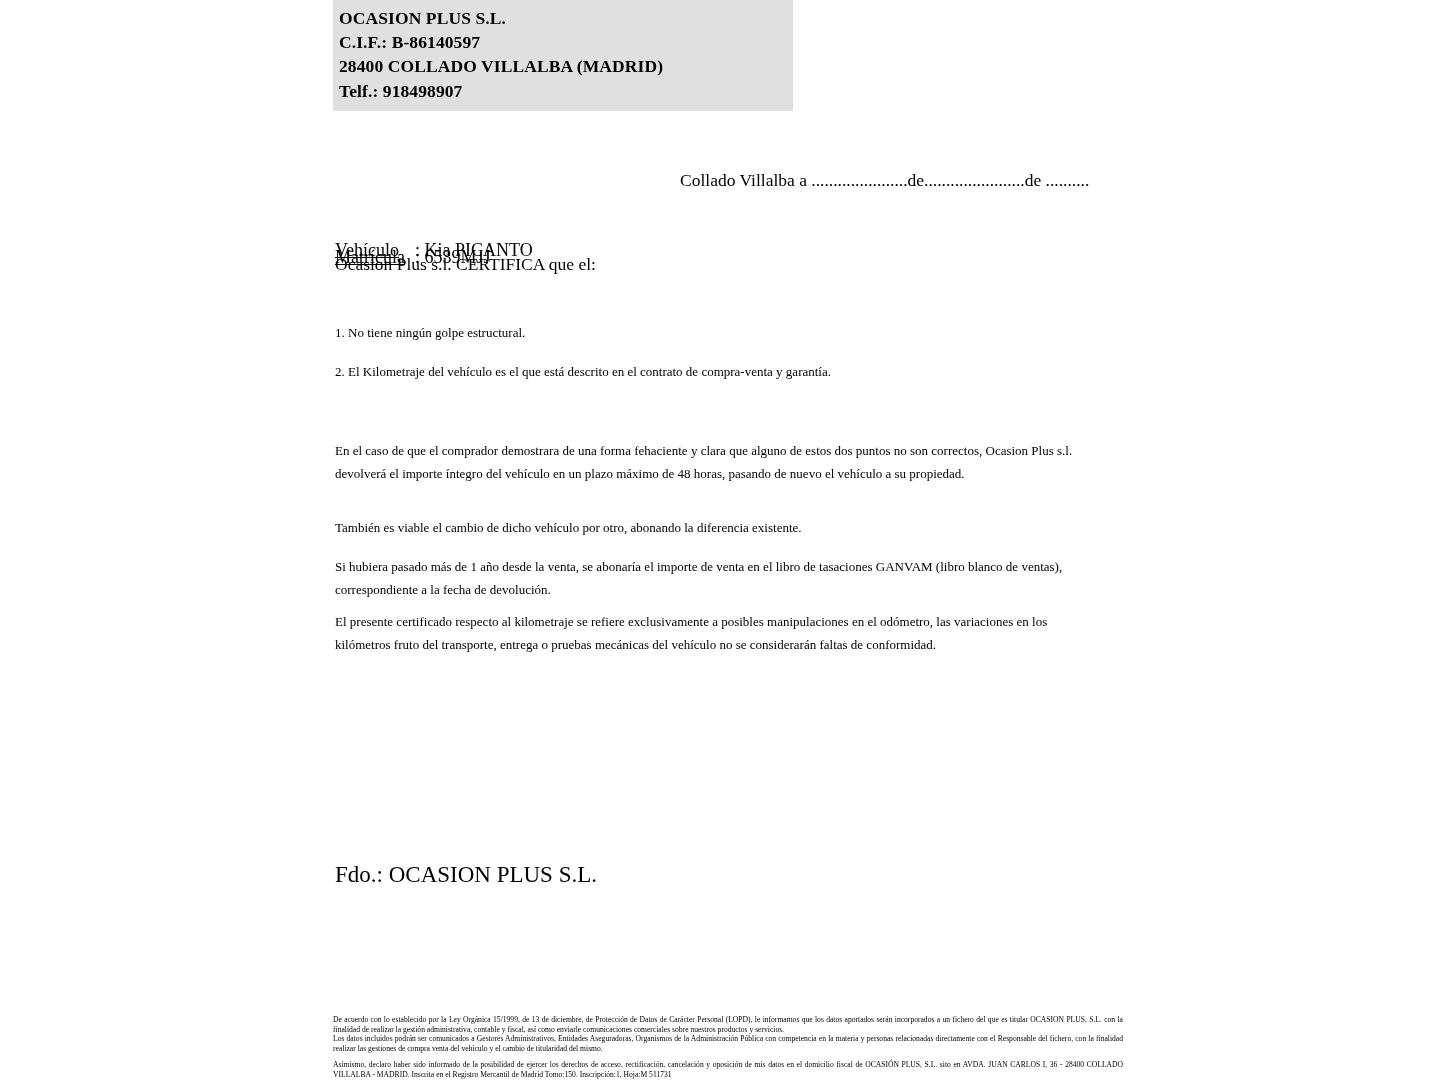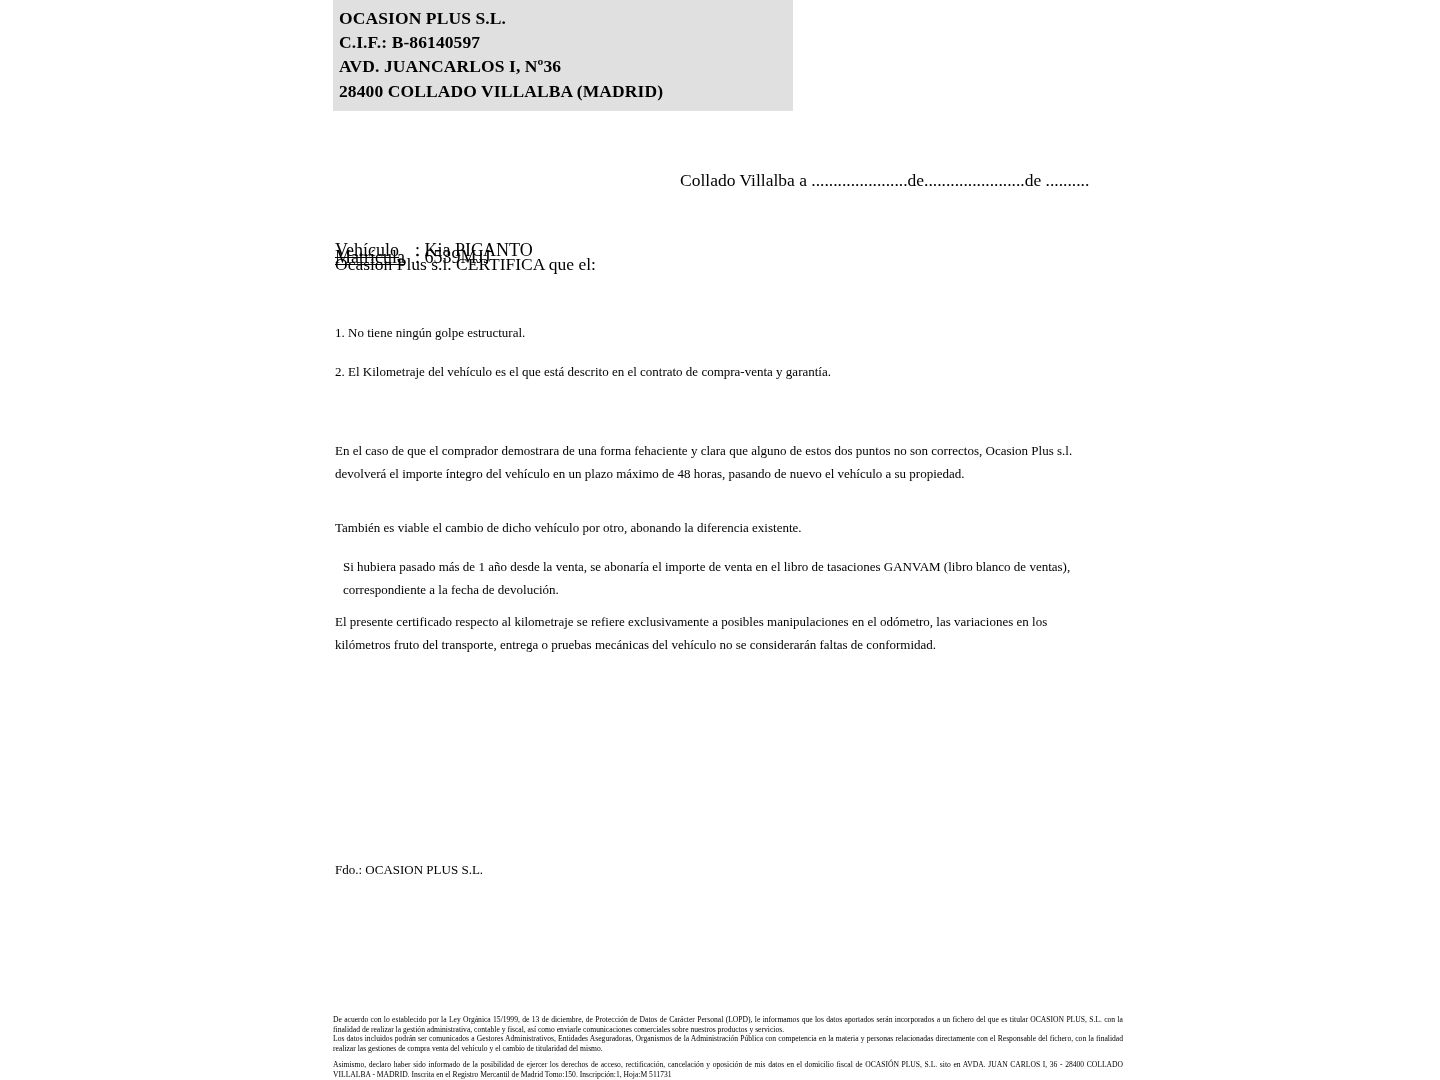--- a/index.html
+++ b/index.html
@@ -72,27 +72,27 @@
   .point.p2 { top: 364px; text-align: center; }
   .para {
     position: absolute;
     left: 335px;
     width: 760px;
     font-size: 13px;
     line-height: 23px;
   }
   .para.a { top: 439px; }
   .para.b { top: 516px; }
-  .para.c { top: 555px; margin-left: 8px; }
+  .para.c { top: 555px; }
   .para.d { top: 610px; }
   .signature {
     position: absolute;
     left: 335px;
     top: 862px;
-    font-size: 13px;
+    font-size: 23px;
   }
   .legal {
     position: absolute;
     left: 333px;
     top: 1015px;
     width: 790px;
     font-size: 7.6px;
     line-height: 9.6px;
     text-align: justify;
   }
@@ -104,22 +104,22 @@
   }
 </style>
 </head>
 <body>
 
 <div class="page">
 
   <div class="letterhead">
     <div>OCASION PLUS S.L.</div>
     <div>C.I.F.: B-86140597</div>
-    <div>AVD. JUANCARLOS I, Nº36</div>
     <div>28400 COLLADO VILLALBA (MADRID)</div>
+    <div>Telf.: 918498907</div>
   </div>
 
   <div class="dateline">Collado Villalba a ......................de.......................de ..........</div>
 
   <div class="certifica">Ocasion Plus s.l. CERTIFICA que el:</div>
 
   <div class="field-row r1">
     <span class="field-label">Vehículo</span><span>: Kia PICANTO</span>
   </div>
 

